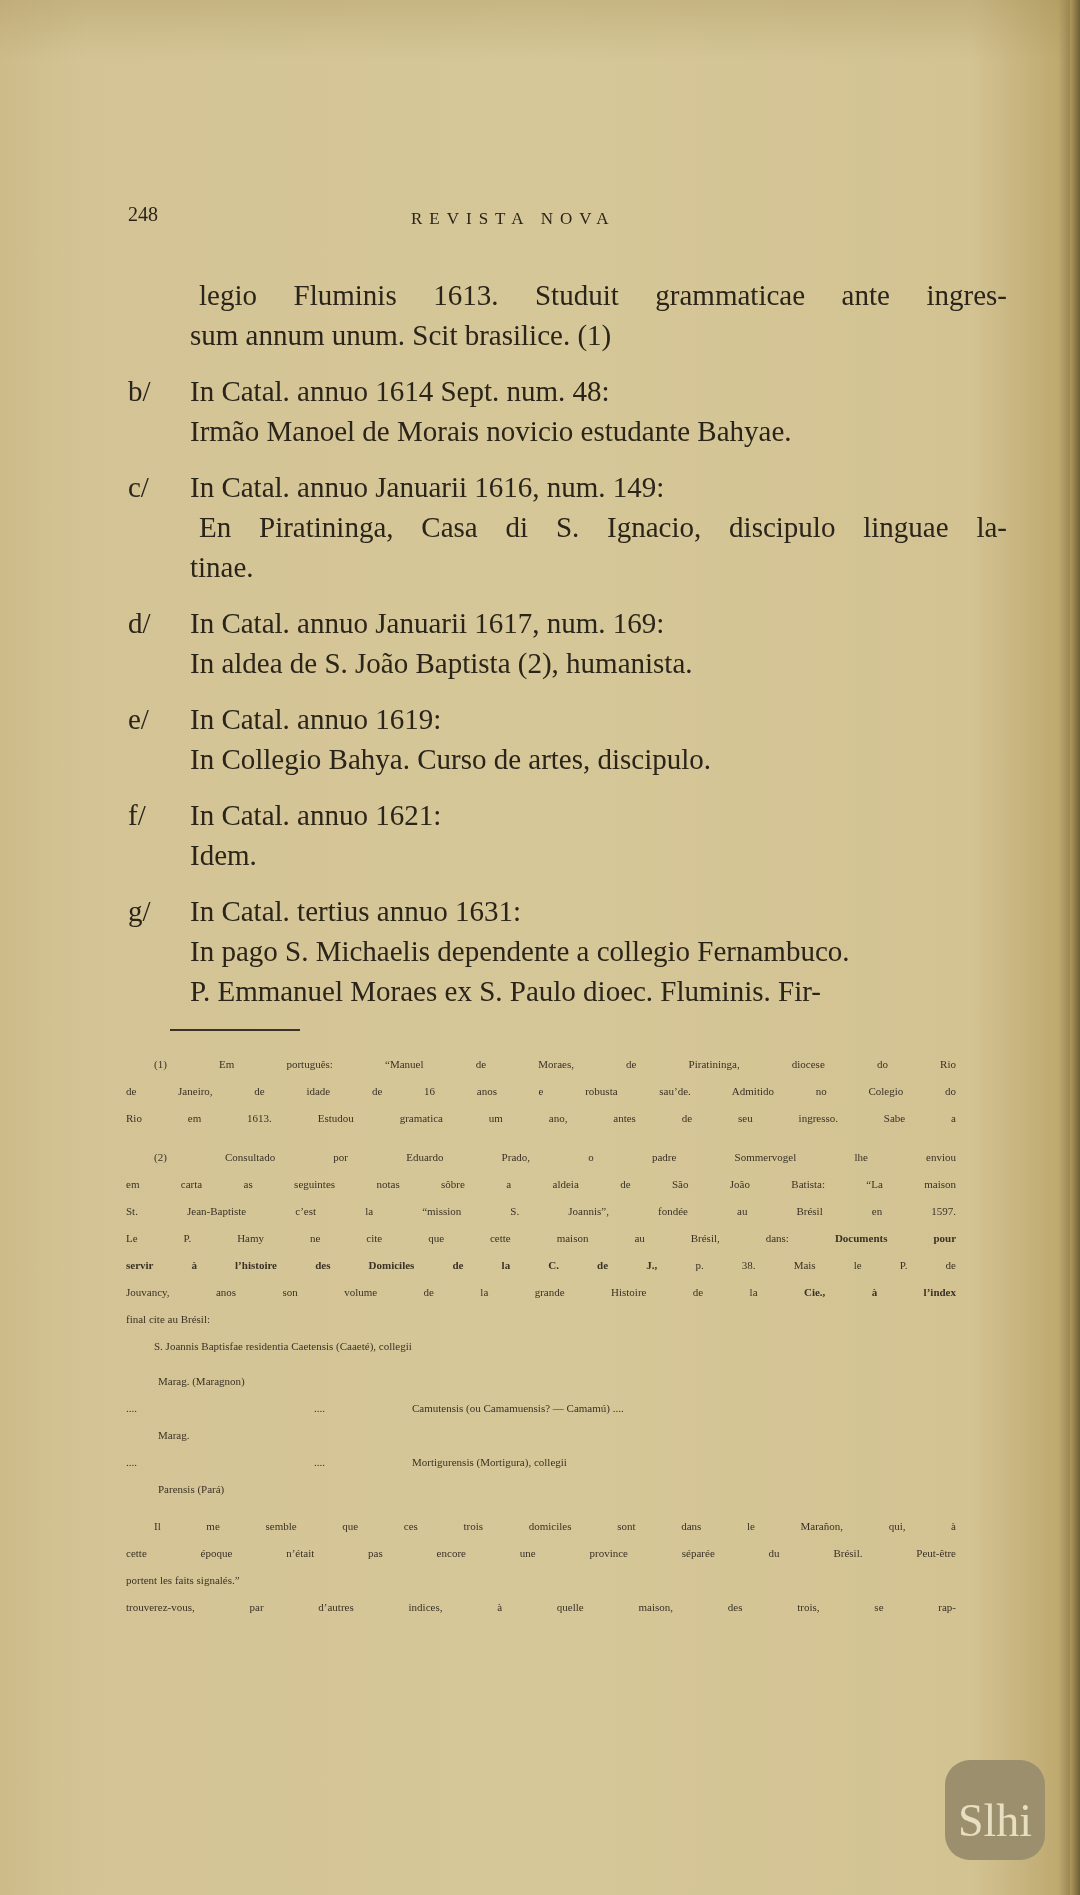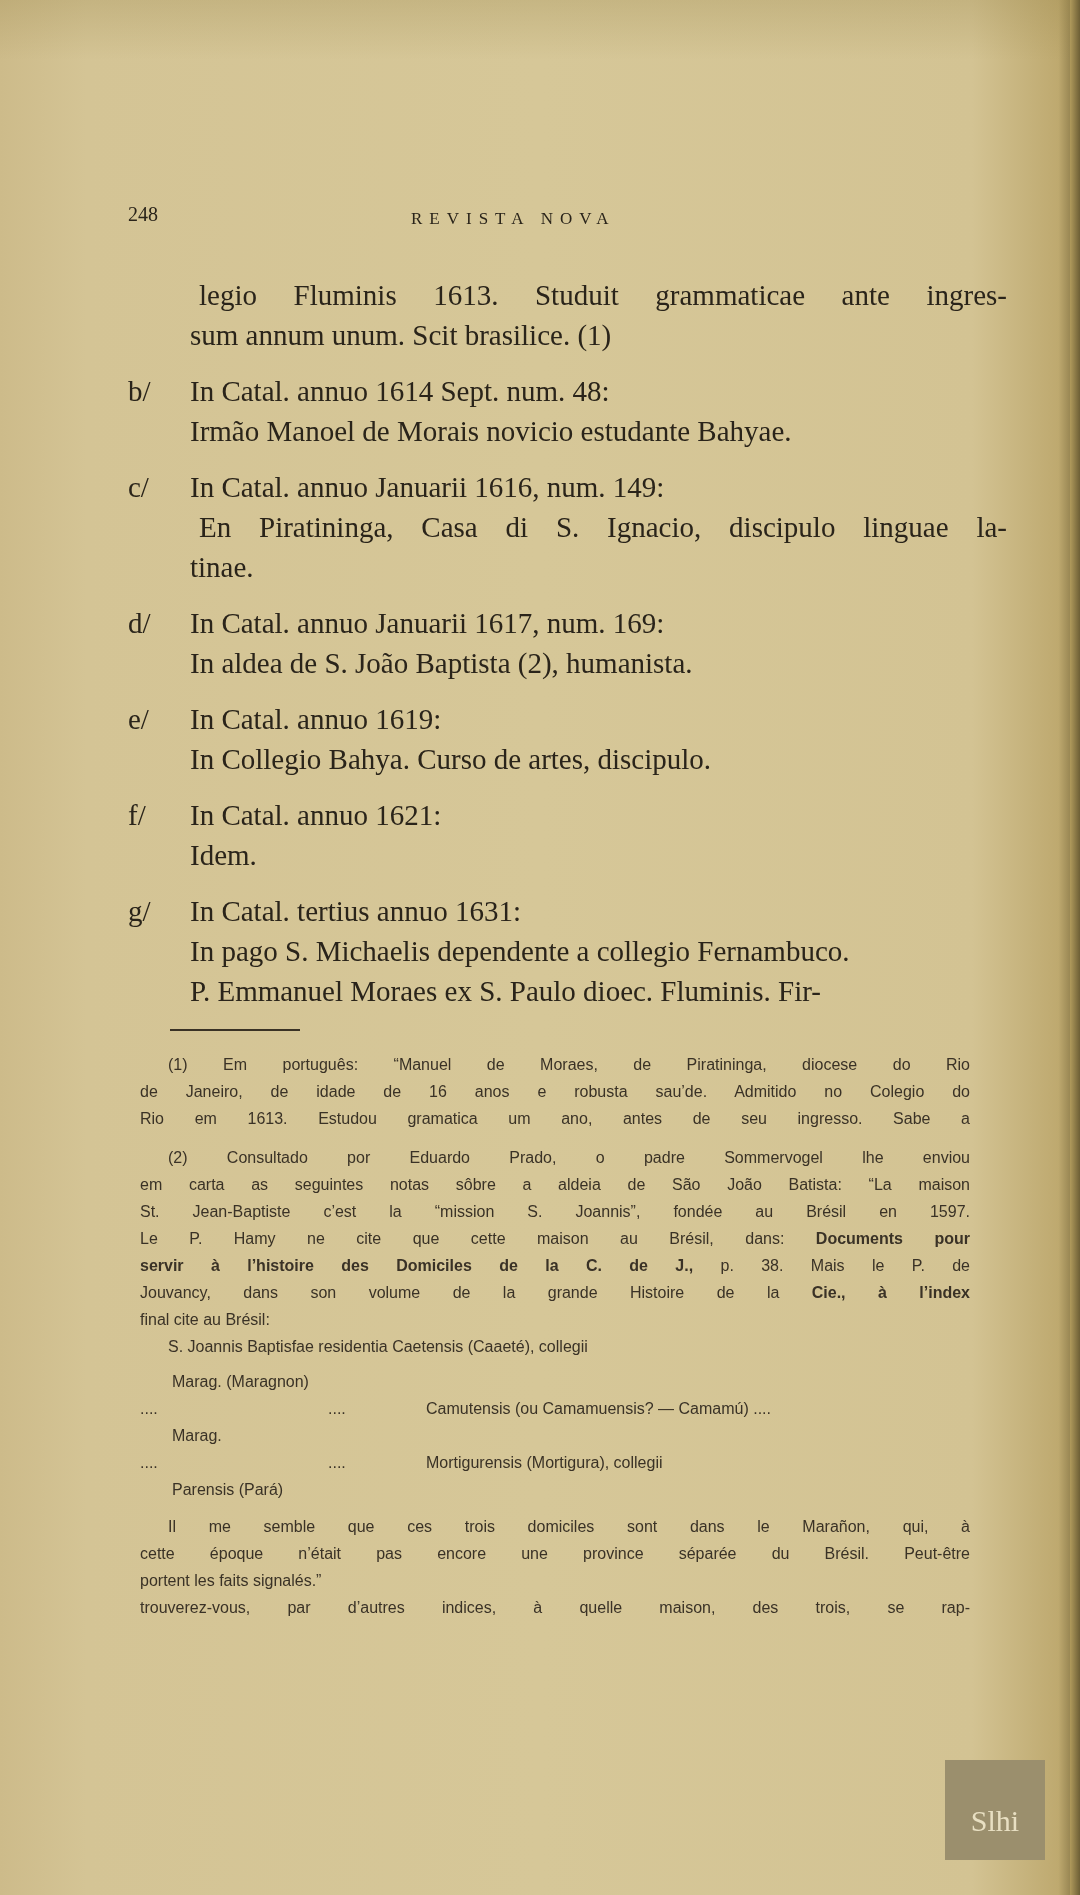--- a/index.html
+++ b/index.html
@@ -17,35 +17,35 @@
   .page-num { position:absolute; left:0; top:0; font-size:20px; }
   .running-title { position:absolute; left:283px; top:6px; font-size:17px; letter-spacing:7px; }
   .main { position:absolute; left:128px; top:275px; width:870px;
     font-family:"Liberation Serif", serif; font-size:29px; }
   .line { position:relative; height:40px; line-height:40px; white-space:nowrap; }
   .line .txt { position:absolute; left:62px; }
   .line .txt.just { width:808px; text-align:justify; text-align-last:justify;margin-left:9px; }
   .line .mark { position:absolute; left:0; }
   .gap { height:16px; }
   .rule { position:absolute; left:170px; top:1029px; width:130px; height:2px; background:#3a3225; }
-  .notes { position:absolute; left:140px; top:1051px; width:830px;
-    font-family:Liberation Sans, sans-serif; font-size:16px; color:#3a3226; }
+  .notes { position:absolute; left:126px; top:1051px; width:830px;
+    font-family:Liberation Serif, serif; font-size:11px; color:#3a3226; }
   .nl { height:27px; line-height:27px; white-space:nowrap; position:relative; }
   .nl.j { text-align:justify; text-align-last:justify; }
   .nl.ind { padding-left:28px; }
   .nl.sub { padding-left:32px; }
   .nl b { font-weight:bold; }
   .ngap { height:12px; }
   .dot1 { position:absolute; left:0; }
   .dot2 { position:absolute; left:188px; }
   .dotc { position:absolute; left:286px; }
   .nl2 { height:27px; line-height:27px; white-space:nowrap; position:relative; }
   .logo { position:absolute; left:945px; top:1760px; width:100px; height:100px;
     background:#9b8f6d; font-family:"Liberation Serif", serif; color:#e8dfc2;
-    font-size:30px; text-align:center; line-height:122px; }
+    font-size:46px; text-align:center; line-height:122px;border-radius:25px; }
 </style>
 </head>
 <body>
 
 <div class="topshade"></div>
 <div class="edge"></div>
 
 <div class="header">
   <span class="page-num">248</span>
   <span class="running-title">REVISTA NOVA</span>
@@ -126,21 +126,21 @@
   <div class="nl j ind">(1) Em português: “Manuel de Moraes, de Piratininga, diocese do Rio</div>
   <div class="nl j">de Janeiro, de idade de 16 anos e robusta sau’de. Admitido no Colegio do</div>
   <div class="nl j">Rio em 1613. Estudou gramatica um ano, antes de seu ingresso. Sabe a</div>
   <div class="ngap"></div>
 
   <div class="nl j ind">(2) Consultado por Eduardo Prado, o padre Sommervogel lhe enviou</div>
   <div class="nl j">em carta as seguintes notas sôbre a aldeia de São João Batista: “La maison</div>
   <div class="nl j">St. Jean-Baptiste c’est la “mission S. Joannis”, fondée au Brésil en 1597.</div>
   <div class="nl j"><span>Le P. Hamy ne cite que cette maison au Brésil, dans: </span><b>Documents pour</b></div>
   <div class="nl j"><b>servir à l’histoire des Domiciles de la C. de J.,</b><span> p. 38. Mais le P. de</span></div>
-  <div class="nl j"><span>Jouvancy, dans son volume de la grande Histoire de la </span><b>Cie., à l’index</b></div>
+  <div class="nl j"><span>Jouvancy, anos son volume de la grande Histoire de la </span><b>Cie., à l’index</b></div>
   <div class="nl">final cite au Brésil:</div>
   <div class="nl ind">S. Joannis Baptisfae residentia Caetensis (Caaeté), collegii</div>
   <div class="ngap" style="height:8px"></div>
   <div class="nl sub">Marag. (Maragnon)</div>
   <div class="nl2">
     <span class="dot1">....</span>
     <span class="dot2">....</span>
     <span class="dotc">Camutensis (ou Camamuensis? — Camamú) ....</span>
   </div>
   <div class="nl sub">Marag.</div>

